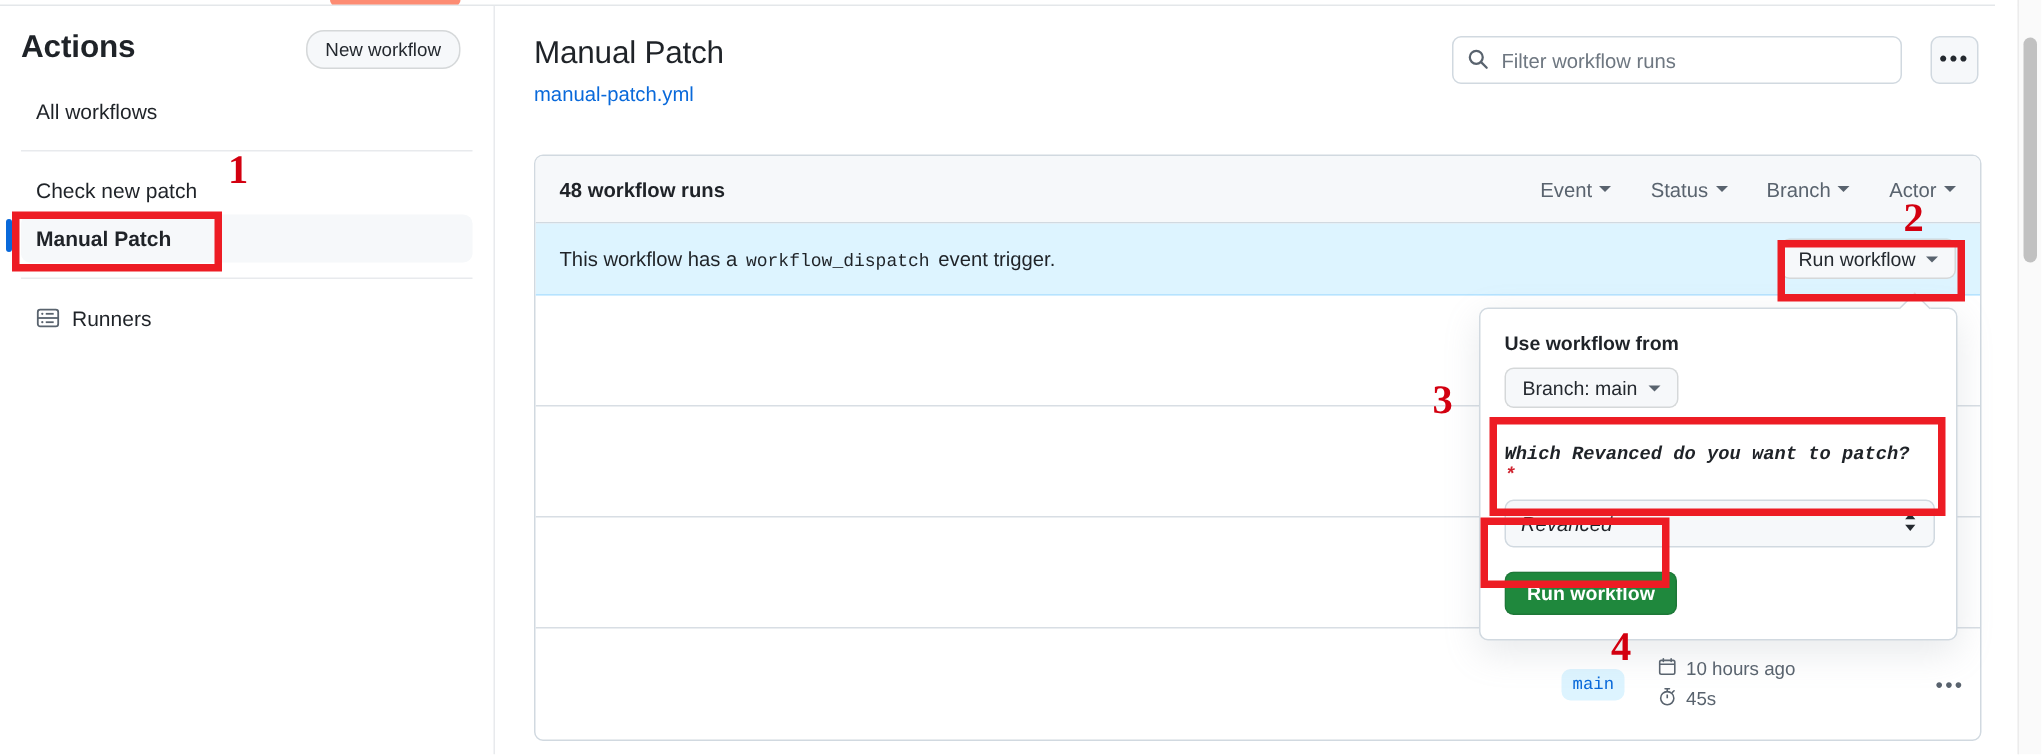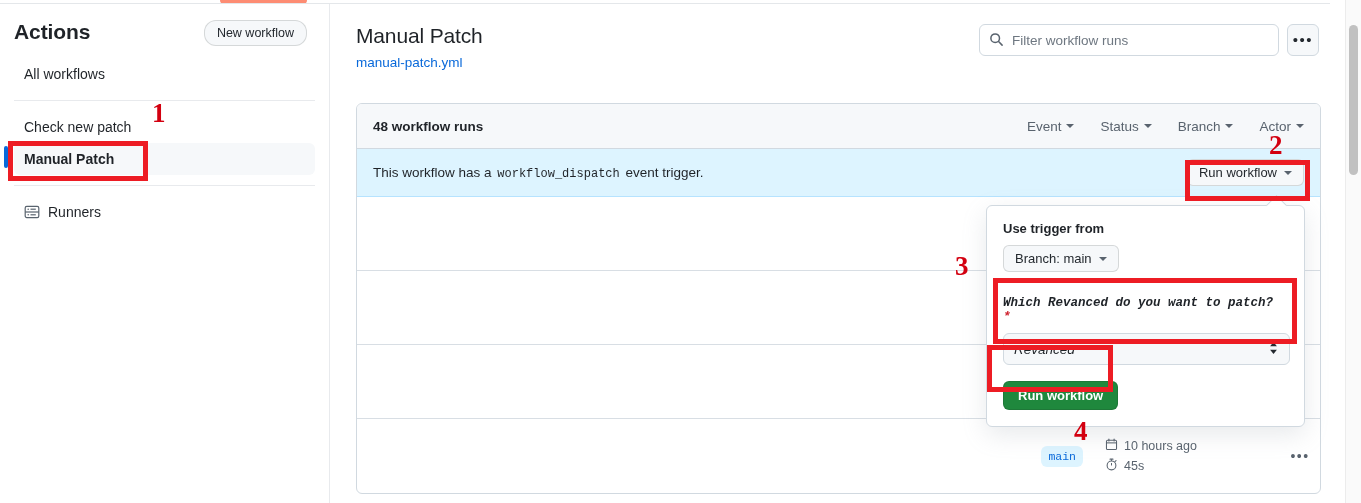--- a/index.html
+++ b/index.html
@@ -62,21 +62,21 @@
     font-size: 12.5px; color: #59636e; padding: 4px 24px 6px 24px; font-weight: 400;
   }
   .sb-ico { width: 16px; height: 16px; flex: 0 0 16px; color: #59636e; display:inline-flex; }
 
   
   .main { position: absolute; left: 331px; top: 4px; width: 1014px; height: 499px; background: #fff; }
   .main-head { display: flex; align-items: flex-start; padding: 18px 26px 0 25px; }
   .head-left { flex: 1 1 auto; }
   .page-title { font-size: 21px; font-weight: 400; color: #1F2328; line-height: 28px; letter-spacing: -.15px;}
   .page-sub { font-size: 13.5px; color: #0969da; margin-top: 5px; cursor: pointer; }
-  .head-right { display: flex; align-items: flex-start; gap: 8px; padding-top: 2px; }
+  .head-right { display: flex; align-items: flex-start; gap: 19px; padding-top: 2px; }
   .filter-box {
     position: relative;
     width: 300px; height: 32px;
     border: 1px solid #d1d9e0; border-radius: 6px;
     background: #fff;
     display: flex; align-items: center; padding-left: 32px;
     font-size: 13.5px; color: #59636e;
   }
   .filter-box .srch { position: absolute; left: 9px; top: 7px; color: #59636e; }
   .filter-input {
@@ -387,21 +387,21 @@
           </div>
         </div>
         <div class="row-kebab">•••</div>
       </div>
 
     </div>
   </div>
 
   <div class="wf-panel">
     <div class="wf-sec">
-      <div class="wf-label">Use trigger from</div>
+      <div class="wf-label">Use workflow from</div>
       <button class="branch-select">
         <span>Branch: main</span>
         <i class="caret"></i>
       </button>
     </div>
     <div class="wf-sec2">
       <div class="wf-question">
         <span>Which Revanced do you want to patch?</span>
         <span class="req-star">*</span>
       </div>

